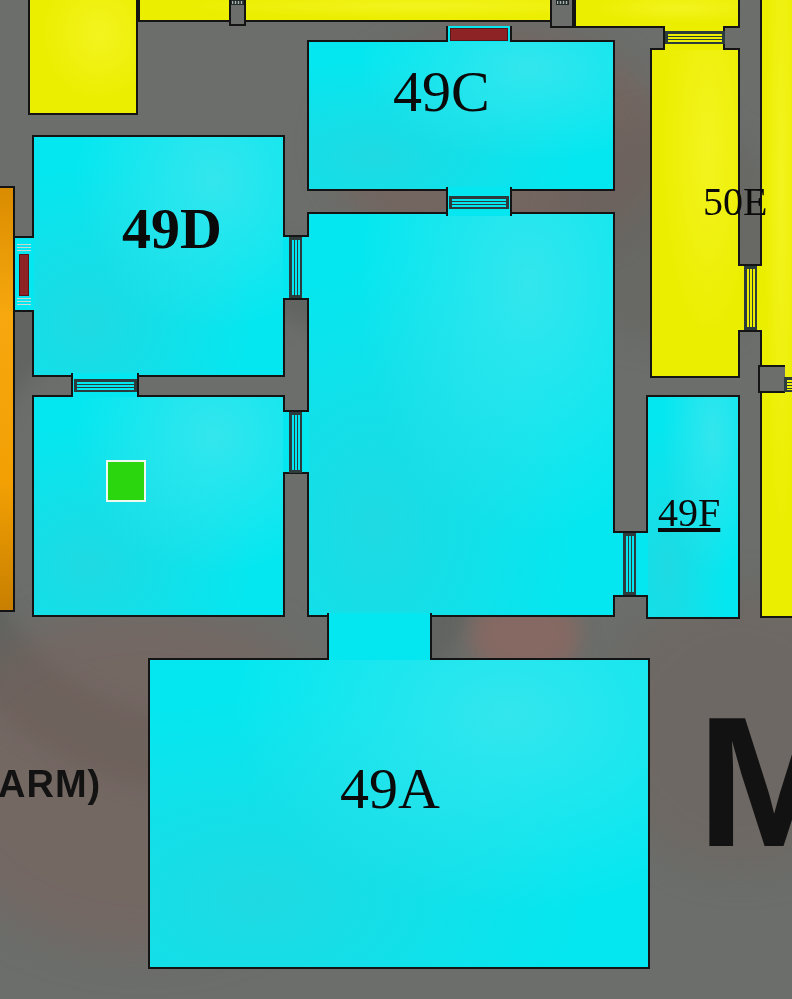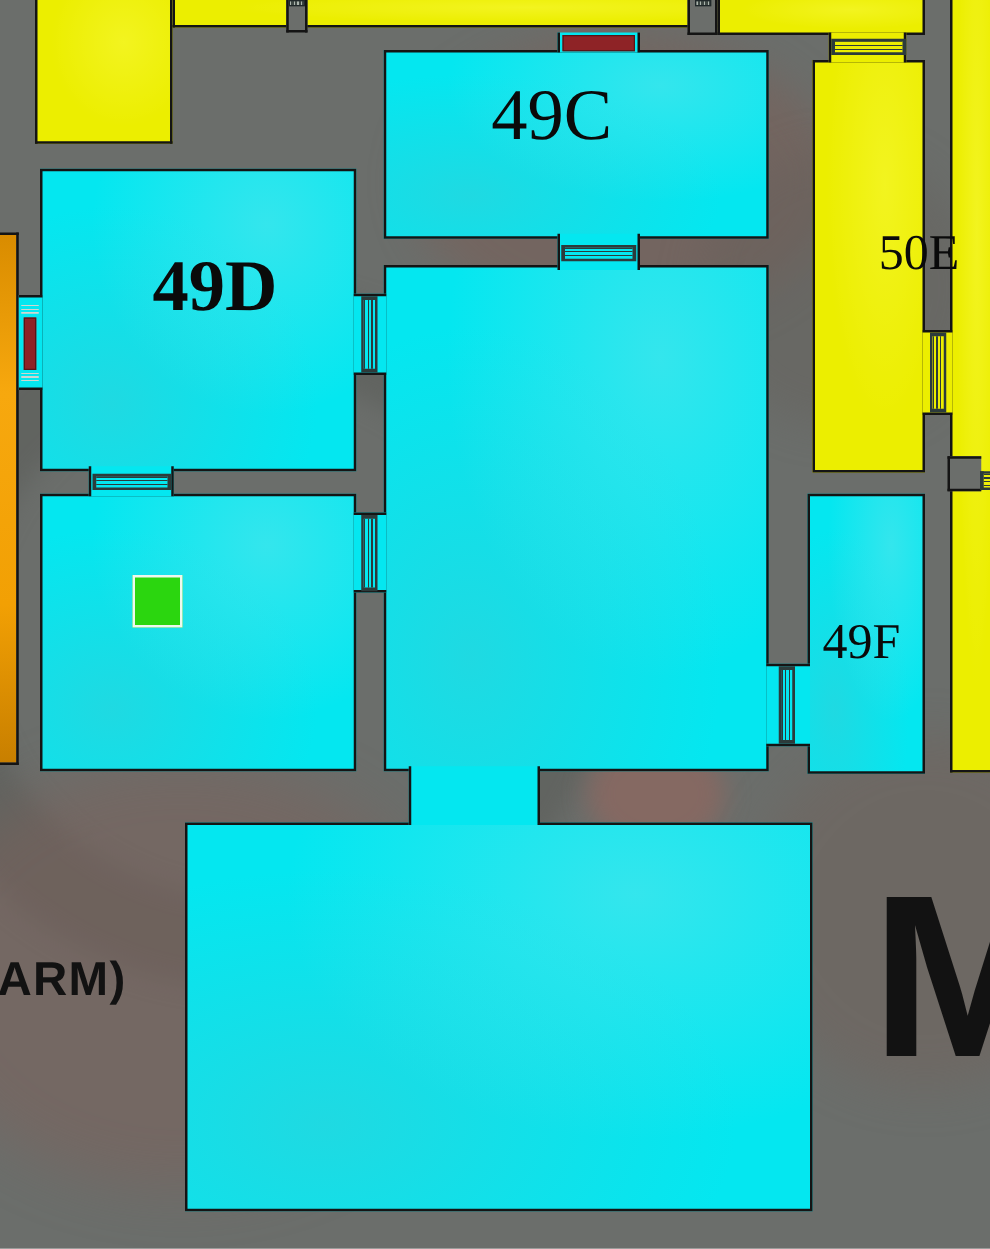--- a/index.html
+++ b/index.html
@@ -119,21 +119,22 @@
   <div class="door-tiny" style="left:556px;top:0;width:13px;height:5px;"></div>
   <div class="door-h" style="left:784px;top:377px;width:10px;height:15px;border-right:none;"></div>
 
   <div class="red-bar" style="left:450px;top:28px;width:58px;height:13px;"></div>
   <div class="red-bar" style="left:19px;top:254px;width:10px;height:42px;"></div>
   <div class="tick-v" style="left:17px;top:244px;width:14px;height:7px;"></div>
   <div class="tick-v" style="left:17px;top:298px;width:14px;height:7px;"></div>
 
   <div class="green-sq" style="left:106px;top:460px;width:40px;height:42px;"></div>
 
+  <div class="lbl lbl-big" style="left:340px;top:760px;">49A</div>
   <div class="lbl lbl-big" style="left:393px;top:63px;">49C</div>
   <div class="lbl lbl-big" style="left:122px;top:200px;font-weight:bold;">49D</div>
-  <div class="lbl lbl-small" style="left:658px;top:493px;">49F</div>
+  <div class="lbl lbl-small" style="left:658px;top:493px;text-decoration:underline;">49F</div>
   <div class="lbl lbl-small" style="left:663px;top:182px;margin-left:40px;">50E</div>
 
   <div class="overlay-txt" id="arm-text">ARM)</div>
   <div class="overlay-txt" id="m-text">M</div>
 
 </div>
 
 </body></html>

